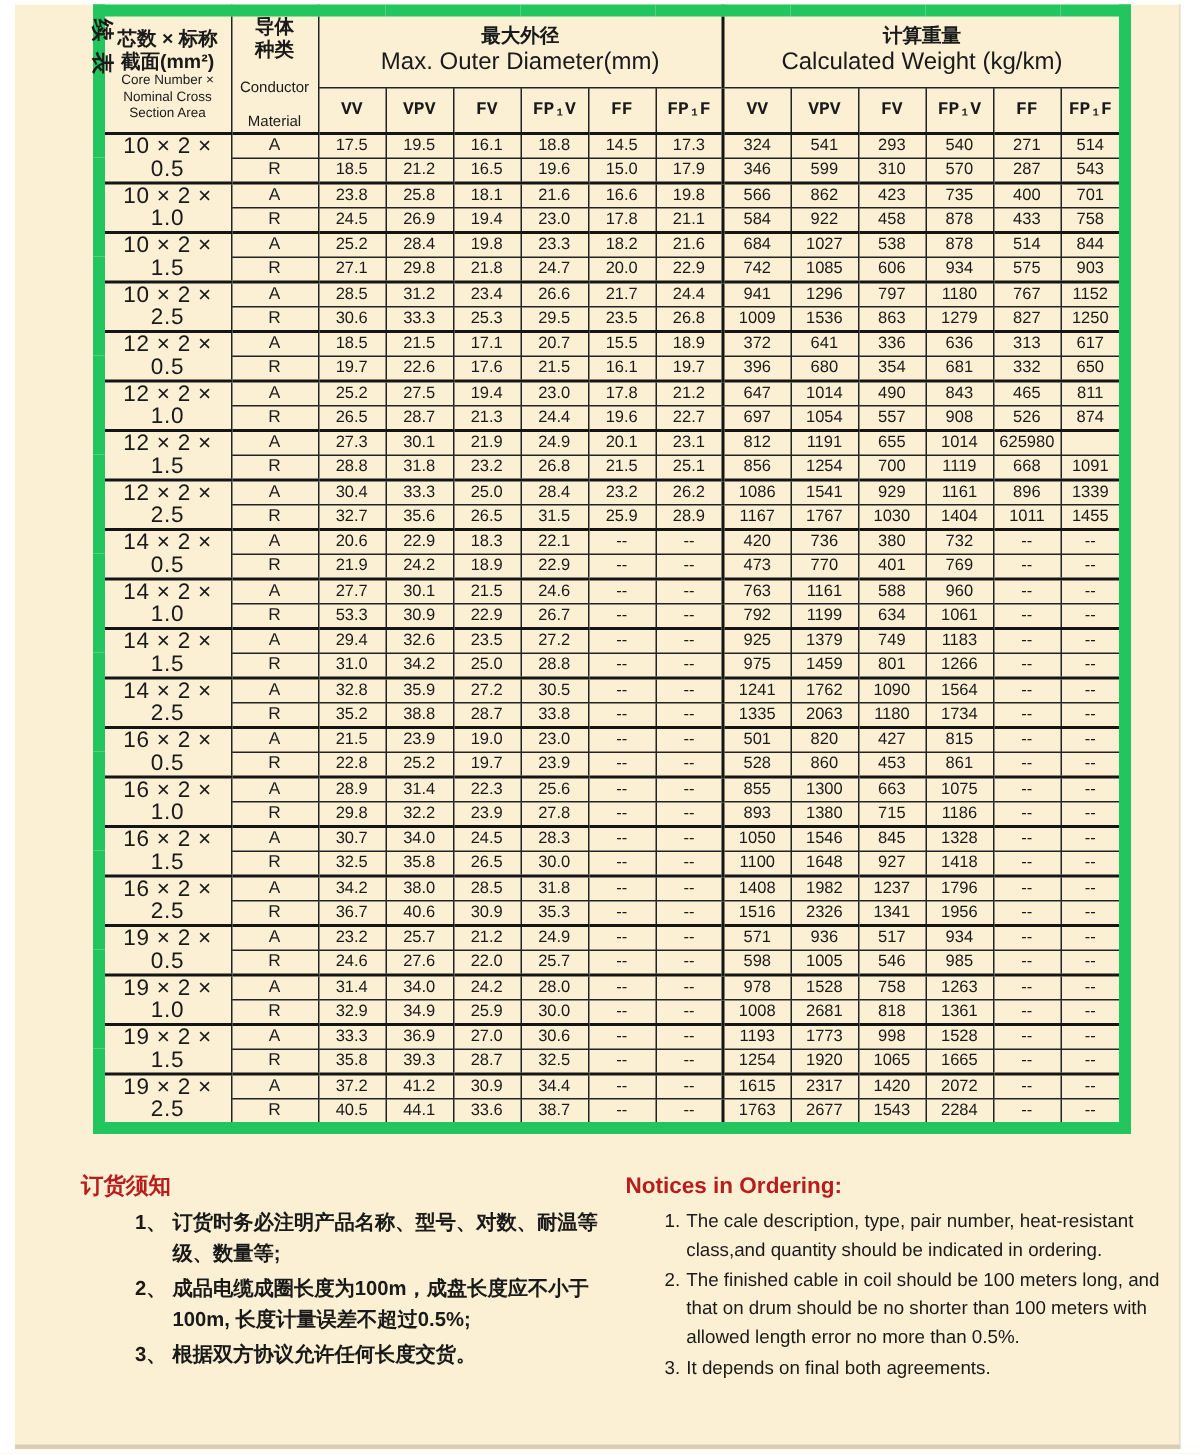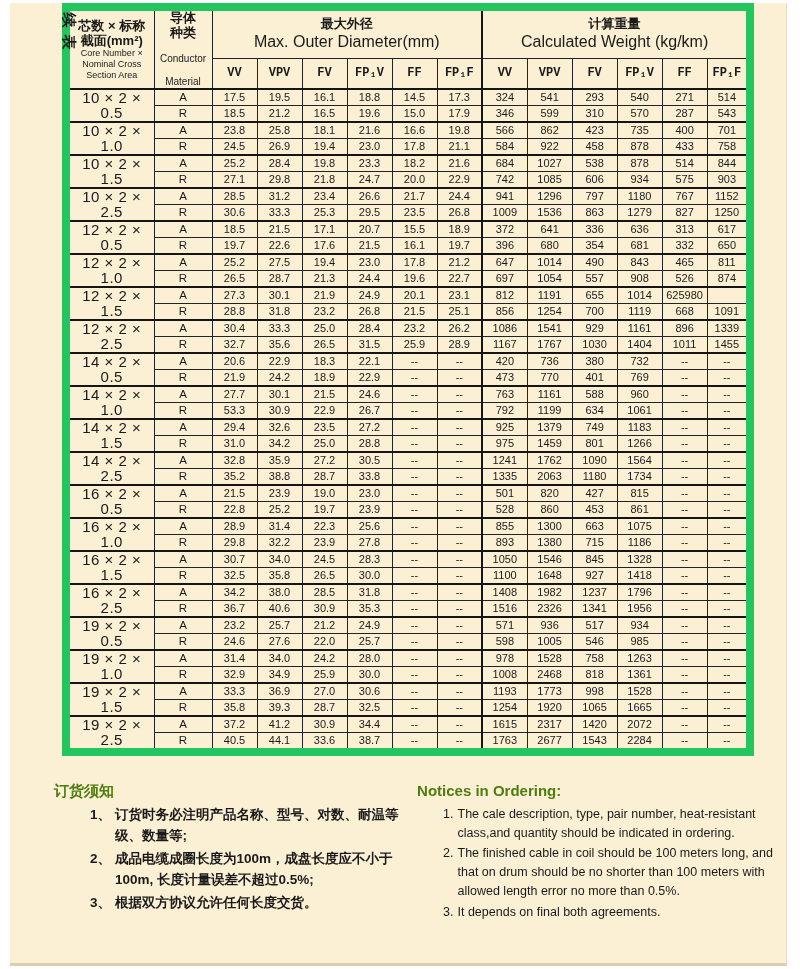--- a/index.html
+++ b/index.html
@@ -38,21 +38,21 @@
   .grp-en{display:block;font-size:16px;font-weight:normal;line-height:1.2;}
   .wt-first{border-left:2px solid #151515 !important;}
   tbody td{font-size:11px;height:15px;line-height:1;}
   td.spec-cell{font-size:15px;letter-spacing:0.5px;margin-top:16px;}
   td.mat-cell{font-size:11.5px;}
   tr.grp-top td{border-top:2px solid #151515;}
   
   .notices{display:flex;padding:26px 0 0 44px;}
   .n-block{width:358px;}
   .n-block.en{width:372px;padding-left:8px;}
-  .n-title{color:#4d7c0f;font-weight:bold;font-size:15px;margin-bottom:6px;}
+  .n-title{color:#b91c1c;font-weight:bold;font-size:15px;margin-bottom:6px;}
   .n-items.cn-items{padding-left:36px;font-size:13.5px;line-height:1.55;}
   .n-items.en-items{padding-left:26px;font-size:12.5px;line-height:1.5;}
   .item{display:flex;margin-top:2px;}
   .item .num{flex:0 0 auto;padding-right:4px;white-space:nowrap;}
   .item .txt{flex:1;}
 </style>
 </head>
 <body>
 
 <div class="page">
@@ -661,21 +661,21 @@
         </tr>
         <tr>
           <td class="mat-cell">R</td>
           <td>32.9</td>
           <td>34.9</td>
           <td>25.9</td>
           <td>30.0</td>
           <td>--</td>
           <td>--</td>
           <td class="wt-first">1008</td>
-          <td>2468</td>
+          <td>2681</td>
           <td>818</td>
           <td>1361</td>
           <td>--</td>
           <td>--</td>
         </tr>
         <tr class="grp-top">
           <td rowspan="2" class="spec-cell">19 × 2 × 1.5</td>
           <td class="mat-cell">A</td>
           <td>33.3</td>
           <td>36.9</td>

